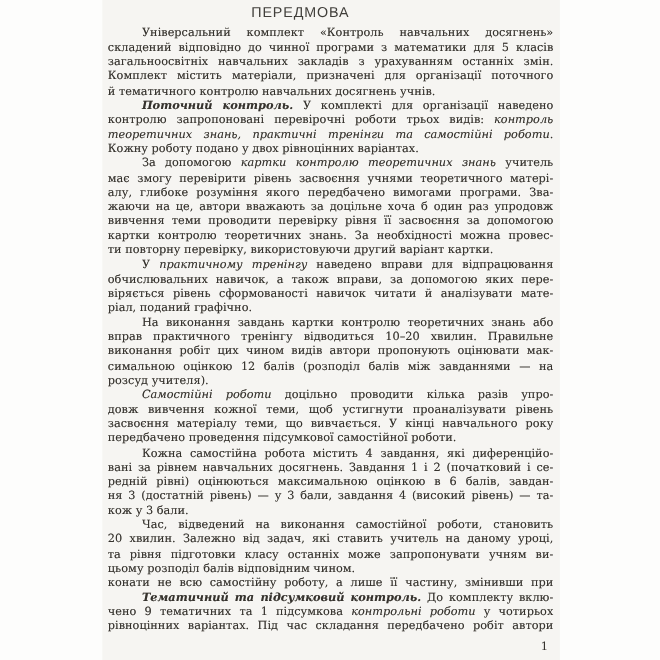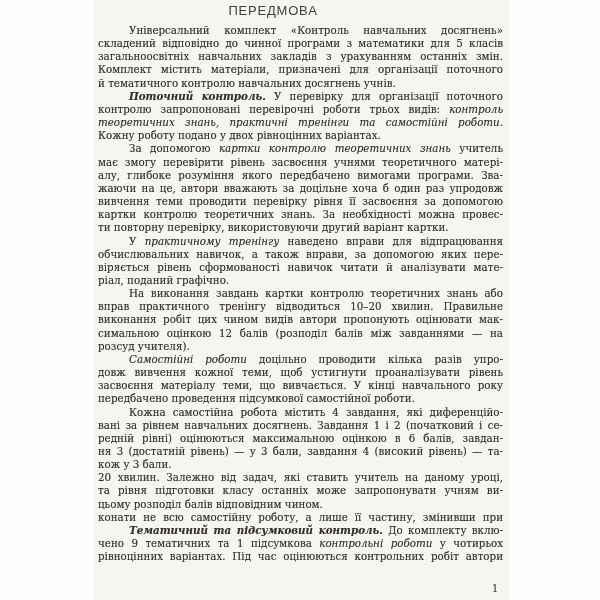--- a/index.html
+++ b/index.html
@@ -60,21 +60,21 @@
 <div class="page-scan"></div>
 
 <div class="doc-title">ПЕРЕДМОВА</div>
 
 <div class="text-body">
     <div class="line ind"><span>Універсальний комплект «Контроль навчальних досягнень»</span></div>
     <div class="line"><span>складений відповідно до чинної програми з математики для 5 класів</span></div>
     <div class="line"><span>загальноосвітніх навчальних закладів з урахуванням останніх змін.</span></div>
     <div class="line"><span>Комплект містить матеріали, призначені для організації поточного</span></div>
     <div class="line end"><span>й тематичного контролю навчальних досягнень учнів.</span></div>
-    <div class="line ind"><span class="bi">Поточний контроль.</span><span> У перевірку для організації поточного</span></div>
+    <div class="line ind"><span class="bi">Поточний контроль.</span><span> У комплекті для організації наведено</span></div>
     <div class="line"><span>контролю запропоновані перевірочні роботи трьох видів: </span><span class="it">контроль</span></div>
     <div class="line"><span class="it">теоретичних знань, практичні тренінги та самостійні роботи.</span></div>
     <div class="line end"><span>Кожну роботу подано у двох рівноцінних варіантах.</span></div>
     <div class="line ind"><span>За допомогою </span><span class="it">картки контролю теоретичних знань</span><span> учитель</span></div>
     <div class="line"><span>має змогу перевірити рівень засвоєння учнями теоретичного матері-</span></div>
     <div class="line"><span>алу, глибоке розуміння якого передбачено вимогами програми. Зва-</span></div>
     <div class="line"><span>жаючи на це, автори вважають за доцільне хоча б один раз упродовж</span></div>
     <div class="line"><span>вивчення теми проводити перевірку рівня її засвоєння за допомогою</span></div>
     <div class="line"><span>картки контролю теоретичних знань. За необхідності можна провес-</span></div>
     <div class="line end"><span>ти повторну перевірку, використовуючи другий варіант картки.</span></div>
@@ -89,22 +89,23 @@
     <div class="line end"><span>розсуд учителя).</span></div>
     <div class="line ind"><span class="it">Самостійні роботи</span><span> доцільно проводити кілька разів упро-</span></div>
     <div class="line"><span>довж вивчення кожної теми, щоб устигнути проаналізувати рівень</span></div>
     <div class="line"><span>засвоєння матеріалу теми, що вивчається. У кінці навчального року</span></div>
     <div class="line end"><span>передбачено проведення підсумкової самостійної роботи.</span></div>
     <div class="line ind"><span>Кожна самостійна робота містить 4 завдання, які диференційо-</span></div>
     <div class="line"><span>вані за рівнем навчальних досягнень. Завдання 1 і 2 (початковий і се-</span></div>
     <div class="line"><span>редній рівні) оцінюються максимальною оцінкою в 6 балів, завдан-</span></div>
     <div class="line"><span>ня 3 (достатній рівень) — у 3 бали, завдання 4 (високий рівень) — та-</span></div>
     <div class="line end"><span>кож у 3 бали.</span></div>
+    <div class="line ind"><span>Час, відведений на виконання самостійної роботи, становить</span></div>
     <div class="line"><span>20 хвилин. Залежно від задач, які ставить учитель на даному уроці,</span></div>
     <div class="line"><span>та рівня підготовки класу останніх може запропонувати учням ви-</span></div>
     <div class="line end"><span>цьому розподіл балів відповідним чином.</span></div>
     <div class="line"><span>конати не всю самостійну роботу, а лише її частину, змінивши при</span></div>
     <div class="line ind"><span class="bi">Тематичний та підсумковий контроль.</span><span> До комплекту вклю-</span></div>
     <div class="line"><span>чено 9 тематичних та 1 підсумкова </span><span class="it">контрольні роботи</span><span> у чотирьох</span></div>
-    <div class="line"><span>рівноцінних варіантах. Під час оцінюються контрольних робіт автори</span></div>
+    <div class="line"><span>рівноцінних варіантах. Під час складання передбачено робіт автори</span></div>
   </div>
 
 <div class="page-number">1</div>
 
 </body></html>

